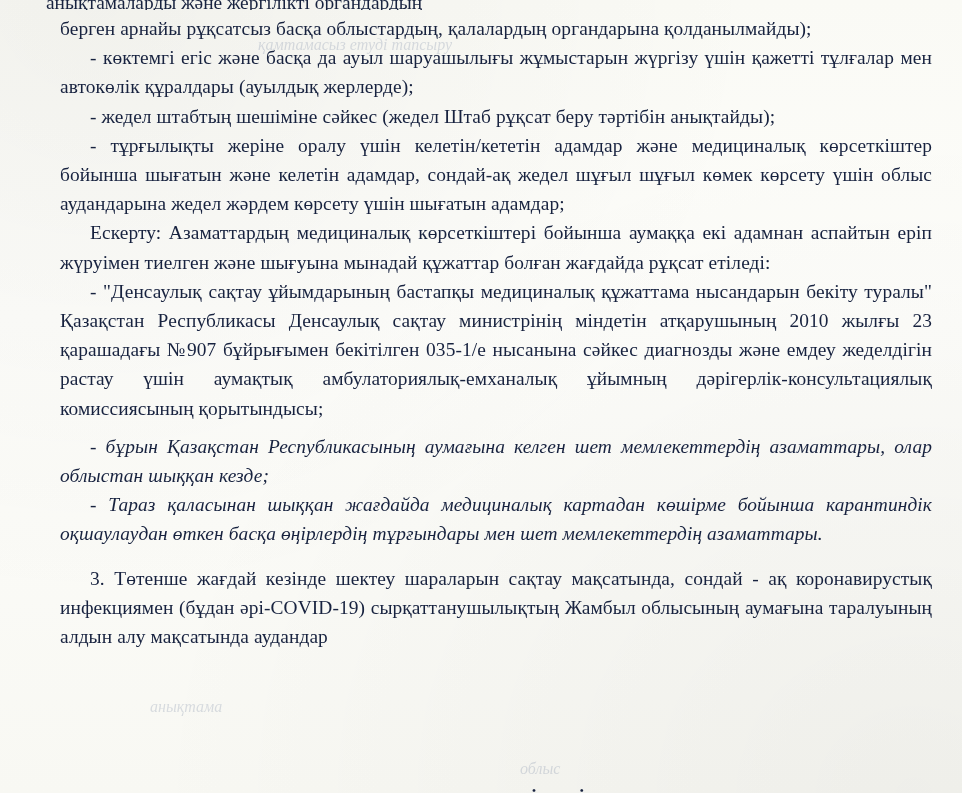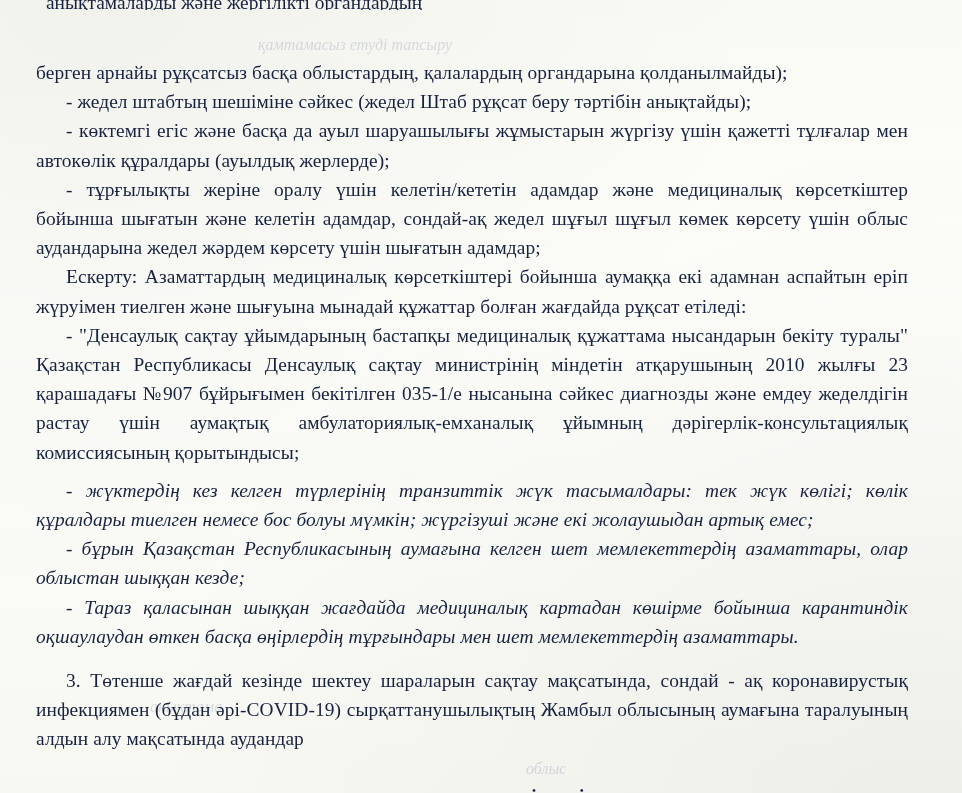--- a/index.html
+++ b/index.html
@@ -22,24 +22,23 @@
     position: absolute;
     inset: 0;
     background:
       radial-gradient(ellipse at 10% 0%, rgba(0,0,0,0.035), rgba(0,0,0,0) 55%),
       radial-gradient(ellipse at 95% 100%, rgba(0,0,0,0.04), rgba(0,0,0,0) 60%),
       linear-gradient(180deg, rgba(250,250,245,1) 0%, rgba(253,253,250,1) 40%, rgba(248,248,243,1) 100%);
     pointer-events: none;
   }
   .doc-body {
     position: absolute;
-    left: 36px;
+    left: 60px;
     top: 0px;
     width: 872px;
-    margin-top: 44px;
   }
   p.para {
     margin: 0;
     font-size: 19.4px;
     line-height: 29.2px;
     text-align: justify;
     text-justify: inter-word;
     color: #17223f;
     letter-spacing: 0.1px;
   }
@@ -102,42 +101,41 @@
 <body>
 
 <div id="page">
 
   <div class="clip-top">
     <p>анықтамаларды және жергілікті органдардың</p>
   </div>
 
   <div class="ghost" style="left: 230px; top: 36px; margin-left: 28px;">қамтамасыз етуді тапсыру</div>
   <div class="ghost" style="left: 150px; top: 698px;">анықтама</div>
-  <div class="ghost" style="left: 520px; top: 760px; margin-left: 6px;">облыс</div>
+  <div class="ghost" style="left: 520px; top: 760px;">облыс</div>
 
   <div class="doc-body">
 
     <div style="height: 14px;"></div>
 
     <p class="para">берген арнайы рұқсатсыз басқа облыстардың, қалалардың органдарына қолданылмайды);</p>
 
+    <p class="para indent">- көктемгі егіс және басқа да ауыл шаруашылығы жұмыстарын жүргізу үшін қажетті тұлғалар мен автокөлік құралдары (ауылдық жерлерде);</p>
+
     <p class="para indent">- жедел штабтың шешіміне сәйкес (жедел Штаб рұқсат беру тәртібін анықтайды);</p>
-
-    <p class="para indent">- көктемгі егіс және басқа да ауыл шаруашылығы жұмыстарын жүргізу үшін қажетті тұлғалар мен автокөлік құралдары (ауылдық жерлерде);</p>
 
     <p class="para indent">- тұрғылықты жеріне оралу үшін келетін/кететін адамдар және медициналық көрсеткіштер бойынша шығатын және келетін адамдар, сондай-ақ жедел шұғыл шұғыл көмек көрсету үшін облыс аудандарына жедел жәрдем көрсету үшін шығатын адамдар;</p>
 
     <p class="para indent">Ескерту: Азаматтардың медициналық көрсеткіштері бойынша аумаққа екі адамнан аспайтын еріп жүруімен тиелген және шығуына мынадай құжаттар болған жағдайда рұқсат етіледі:</p>
 
     <p class="para indent">- "Денсаулық сақтау ұйымдарының бастапқы медициналық құжаттама нысандарын бекіту туралы" Қазақстан Республикасы Денсаулық сақтау министрінің міндетін атқарушының 2010 жылғы 23 қарашадағы №907 бұйрығымен бекітілген 035-1/е нысанына сәйкес диагнозды және емдеу жеделдігін растау үшін аумақтық амбулаториялық-емханалық ұйымның дәрігерлік-консультациялық комиссиясының қорытындысы;</p>
 
     <div class="spacer-sm"></div>
 
 
-    <p class="para indent italic">- жүктердің кез келген түрлерінің транзиттік жүк тасымалдары: тек жүк көлігі; көлік құралдары тиелген немесе бос болуы мүмкін; жүргізуші және екі жолаушыдан артық емес;</p>
 
     <p class="para indent italic">- бұрын Қазақстан Республикасының аумағына келген шет мемлекеттердің азаматтары, олар облыстан шыққан кезде;</p>
 
     <p class="para indent italic">- Тараз қаласынан шыққан жағдайда медициналық картадан көшірме бойынша карантиндік оқшаулаудан өткен басқа өңірлердің тұрғындары мен шет мемлекеттердің азаматтары.</p>
 
     <div class="spacer-md"></div>
 
     <p class="para indent final-block">3. Төтенше жағдай кезінде шектеу шараларын сақтау мақсатында, сондай - ақ коронавирустық инфекциямен (бұдан әрі-COVID-19) сырқаттанушылықтың Жамбыл облысының аумағына таралуының алдын алу мақсатында аудандар</p>
 
   </div>

